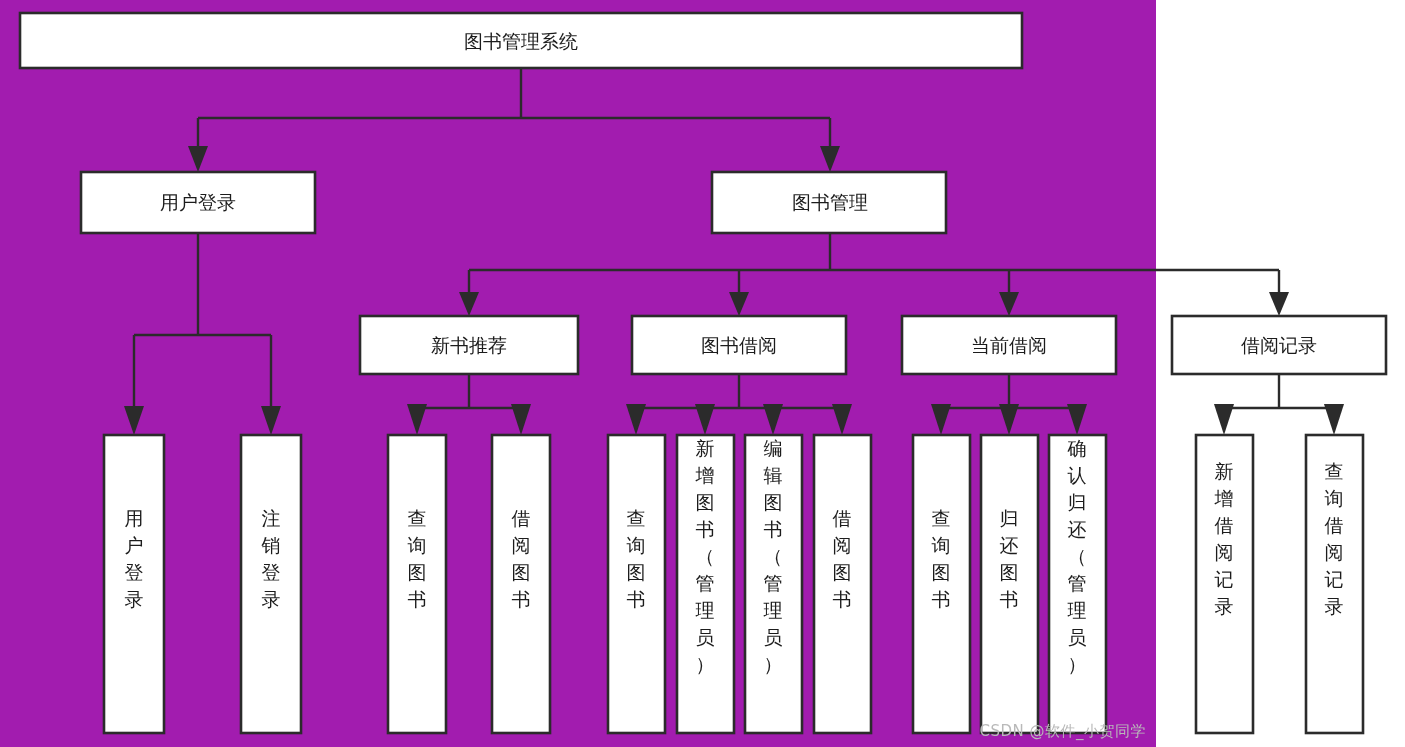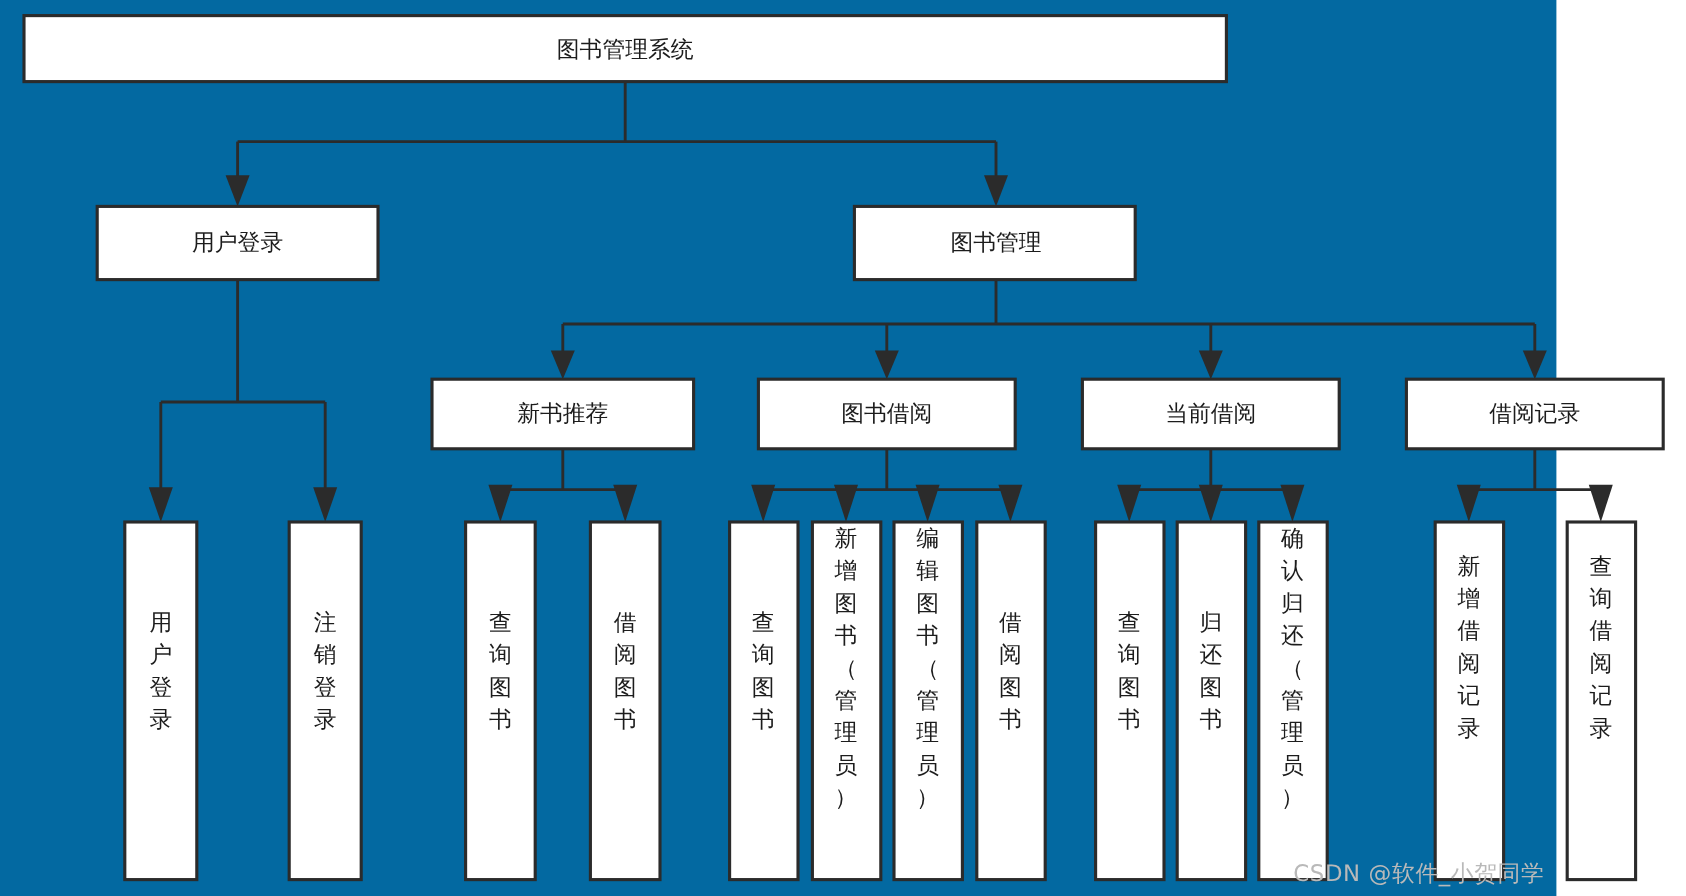--- a/index.html
+++ b/index.html
@@ -8,23 +8,23 @@
     background: #ffffff;
   }
   body {
     width: 1405px;
     height: 747px;
     font-family: "DejaVu Sans", "Liberation Sans", sans-serif;
     overflow: hidden;
   }
   #diagram-root {
     position: relative;
-    width: 1297px;
+    width: 1156px;
     height: 747px;
-    background: #0369a1;
+    background: #a21caf;
     text-decoration: underline;
   }
   svg.flow {
     position: absolute;
     top: 0;
     left: 0;
     width: 1405px;
     height: 747px;
   }
   .box-rect {
@@ -53,21 +53,21 @@
     font-family: "DejaVu Sans", "Liberation Sans", sans-serif;
     fill: #1c1c1c;
     font-size: 19px;
     text-anchor: middle;
   }
   .watermark {
     position: absolute;
     right: 10px;
     bottom: 6px;
     font-family: "DejaVu Sans", "Liberation Sans", sans-serif;
-    font-size: 19px;
+    font-size: 15px;
     color: #b9b9b9;
     letter-spacing: 0.5px;
     white-space: nowrap;
     user-select: none;
   }
 </style>
 </head>
 <body>
 
 <div id="diagram-root">

